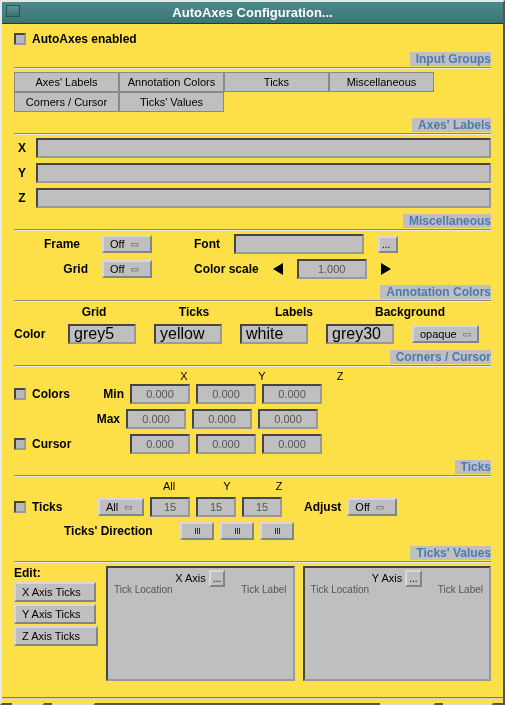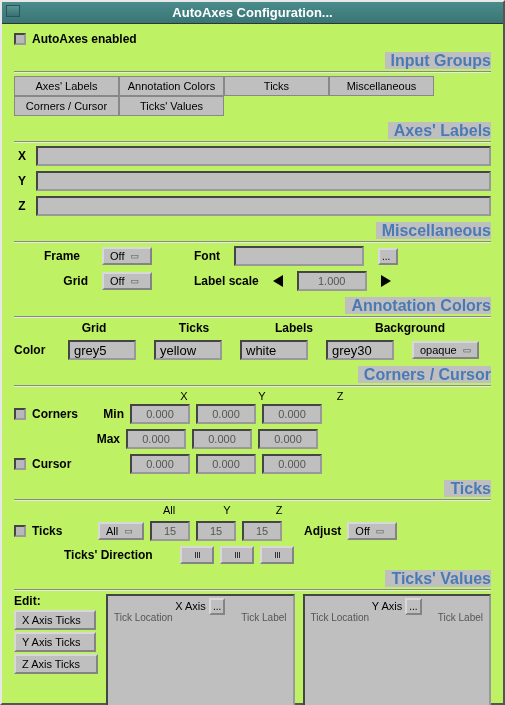--- a/index.html
+++ b/index.html
@@ -1,33 +1,33 @@
 <!DOCTYPE html>
 <html><head>
 <meta charset="utf-8">
 <style>
 * { box-sizing: border-box; margin: 0; padding: 0; font-family: Arial, Helvetica, sans-serif; }
 body { background: #bfbfbf; width: 505px; height: 705px; overflow: hidden; }
-.window { width: 505px; height: 705px; background: #bef264; border: 2px solid; border-color: #e8e8e8 #555 #555 #e8e8e8; }
+.window { width: 505px; height: 705px; background: #fde047; border: 2px solid; border-color: #e8e8e8 #555 #555 #e8e8e8; }
 .titlebar { background: linear-gradient(#4a8b8b, #3a7575); color: #fff; font-weight: bold; text-align: center; padding: 3px 0; font-size: 13px; border-bottom: 1px solid #333; position: relative; }
 .titlebar .menu-icon { position: absolute; left: 4px; top: 3px; width: 14px; height: 12px; background: linear-gradient(#5a9595,#3a7070); border: 1px solid #2a5555; }
 .content { padding: 8px 12px 6px 12px; font-size: 12px; color: #000; }
 .row { display: flex; align-items: center; gap: 6px; margin-bottom: 4px; }
 .chk { width: 12px; height: 12px; border: 2px inset #999; background: #b8b8b8; flex-shrink: 0; }
 .label { font-size: 12px; }
 .label.bold { font-weight: bold; }
-.section-head { color: #4a7ab5; font-weight: bold; font-size: 16px; text-align: right; position: relative; margin: 6px 0 6px 0; }
+.section-head { color: #4a7ab5; font-weight: bold; font-size: 12px; text-align: right; position: relative; margin: 6px 0 6px 0; }
 .section-head::after { content: ""; display: block; border-top: 1px solid #888; border-bottom: 1px solid #e8e8e8; position: absolute; right: 0; bottom: -3px; width: 100%; }
 .section-head span { background: #bfbfbf; padding-left: 6px; position: relative; z-index: 1; }
 .btn, .btn-static { background: #bfbfbf; border: 2px outset #d8d8d8; padding: 2px 6px; font-size: 11px; cursor: pointer; }
 .btn-group { display: flex; gap: 0; flex-wrap: wrap; }
 .btn-group .btn { min-width: 105px; text-align: center; border: 1px solid #888; padding: 3px 4px; }
 .field-row { display: flex; align-items: center; gap: 6px; margin-bottom: 5px; }
 .flabel { width: 16px; font-weight: bold; text-align: center; }
-.tinput { flex: 1; height: 20px; border: 2px inset #999; background: #bfbfbf; padding: 0 4px; font-size: 13px; }
+.tinput { flex: 1; height: 20px; border: 2px inset #999; background: #bfbfbf; padding: 0 4px; font-size: 16px; }
 .tinput.small { width: 60px; flex: none; text-align: left; }
 .dropdown { background: #bfbfbf; border: 2px outset #d8d8d8; padding: 1px 6px; font-size: 11px; min-width: 50px; display: inline-flex; align-items: center; gap: 6px; }
 .dropdown .caret { font-size: 9px; color: #555; }
 .arrow { width: 0; height: 0; border-top: 6px solid transparent; border-bottom: 6px solid transparent; display: inline-block; }
 .arrow.left { border-right: 10px solid #000; }
 .arrow.right { border-left: 10px solid #000; }
 .numbox { width: 60px; height: 20px; border: 2px inset #999; background: #bfbfbf; text-align: center; font-size: 11px; color: #555; }
 .numbox.wide { width: 70px; }
 .col-labels { display: flex; gap: 18px; margin-left: 140px; font-size: 11px; margin-bottom: 2px; }
 .col-labels span { width: 60px; text-align: center; }
@@ -90,21 +90,21 @@
       <input class="tinput" style="width: 130px; flex: 0 0 auto;" value="">
       <span class="btn mini">...</span>
     </div>
     <div class="field-row" style="gap:14px; margin-left:30px;">
       <span class="label bold" style="width:44px;text-align:right">Grid</span>
       <span class="dropdown">
           <span>Off</span>
           <span class="caret">▭</span>
         </span>
       <span style="width:14px"></span>
-      <span class="label bold">Label scale</span>
+      <span class="label bold">Color scale</span>
       <span class="arrow left"></span>
       <input class="numbox wide" value="1.000" style="">
       <span class="arrow right"></span>
     </div>
 
     <div class="section-head"><span>Annotation Colors</span></div>
     <div class="field-row" style="margin-left:50px; gap:40px; font-size:11px;">
       <span style="width:60px;text-align:center" class="label bold">Grid</span>
       <span style="width:60px;text-align:center" class="label bold">Ticks</span>
       <span style="width:60px;text-align:center" class="label bold">Labels</span>
@@ -123,21 +123,21 @@
     </div>
 
     <div class="section-head"><span>Corners / Cursor</span></div>
     <div class="col-labels">
       <span>X</span>
       <span>Y</span>
       <span>Z</span>
     </div>
     <div class="field-row">
       <span class="chk"></span>
-      <span class="label bold" style="width:56px">Corners</span>
+      <span class="label bold" style="width:56px">Colors</span>
       <span class="label bold" style="width:30px;text-align:right">Min</span>
       <input class="numbox" value="0.000" style="">
       <input class="numbox" value="0.000" style="">
       <input class="numbox" value="0.000" style="">
     </div>
     <div class="field-row">
       <span style="width:70px"></span>
       <span class="label bold" style="width:30px;text-align:right">Max</span>
       <input class="numbox" value="0.000" style="">
       <input class="numbox" value="0.000" style="">

